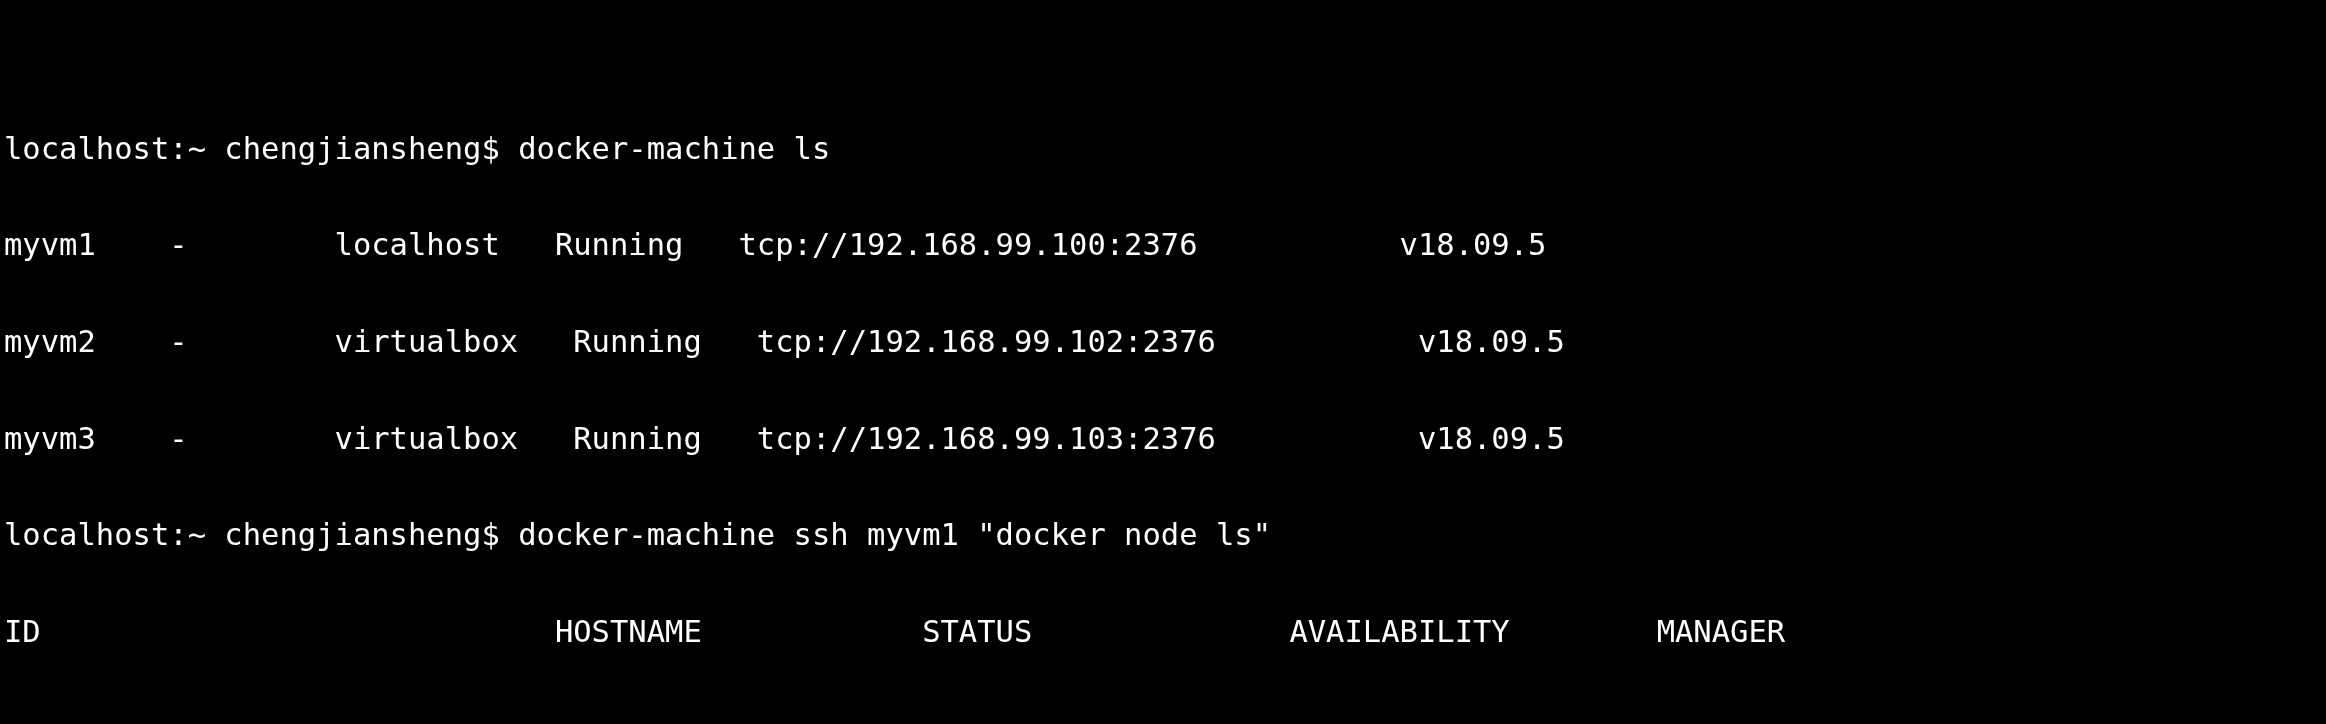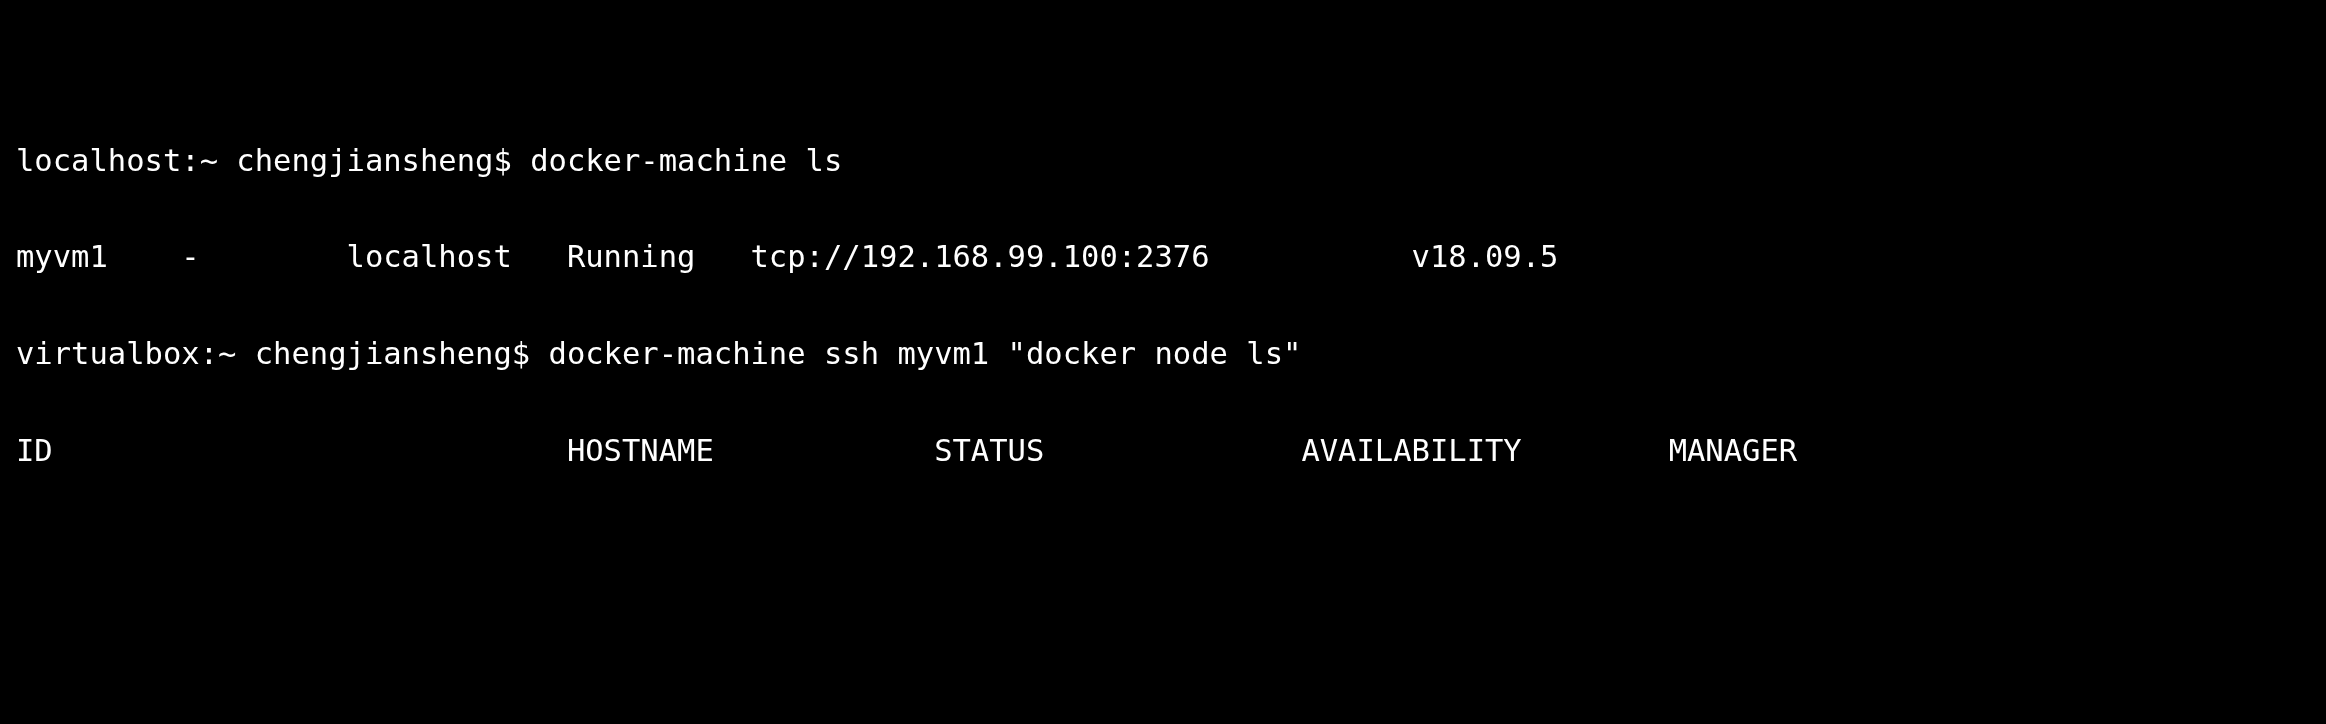--- a/index.html
+++ b/index.html
@@ -17,21 +17,21 @@
     width: 2326px;
     height: 724px;
     background: #000000;
     color: #ffffff;
     font-family: "DejaVu Sans Mono", "Liberation Mono", monospace;
     font-size: 30.5px;
     line-height: 32.2px;
     letter-spacing: 0px;
     white-space: pre;
     overflow: hidden;
-    padding: 16px;
+    padding: 4px;
     box-sizing: border-box;
   }
   .screen {
     padding-top: 0px;
     padding-left: 0px;
   }
   .line {
     white-space: pre;
     display: block;
     height: 32.2px;
@@ -39,21 +39,23 @@
     color: #ffffff;
   }
 </style>
 </head>
 <body>
 
 <div id="terminal">
   <div class="screen">
     <span class="line">localhost:~ chengjiansheng$ docker-machine ls</span>
     <span class="line">myvm1    -        localhost   Running   tcp://192.168.99.100:2376           v18.09.5</span>
-    <span class="line">virtualbox:~ chengjiansheng$ docker-machine ssh myvm1 "docker node ls"</span>
+    <span class="line">myvm2    -        virtualbox   Running   tcp://192.168.99.102:2376           v18.09.5</span>
+    <span class="line">myvm3    -        virtualbox   Running   tcp://192.168.99.103:2376           v18.09.5</span>
+    <span class="line">localhost:~ chengjiansheng$ docker-machine ssh myvm1 "docker node ls"</span>
     <span class="line">ID                            HOSTNAME            STATUS              AVAILABILITY        MANAGER</span>
     
     
     
     
     
     
     
     
   </div>

